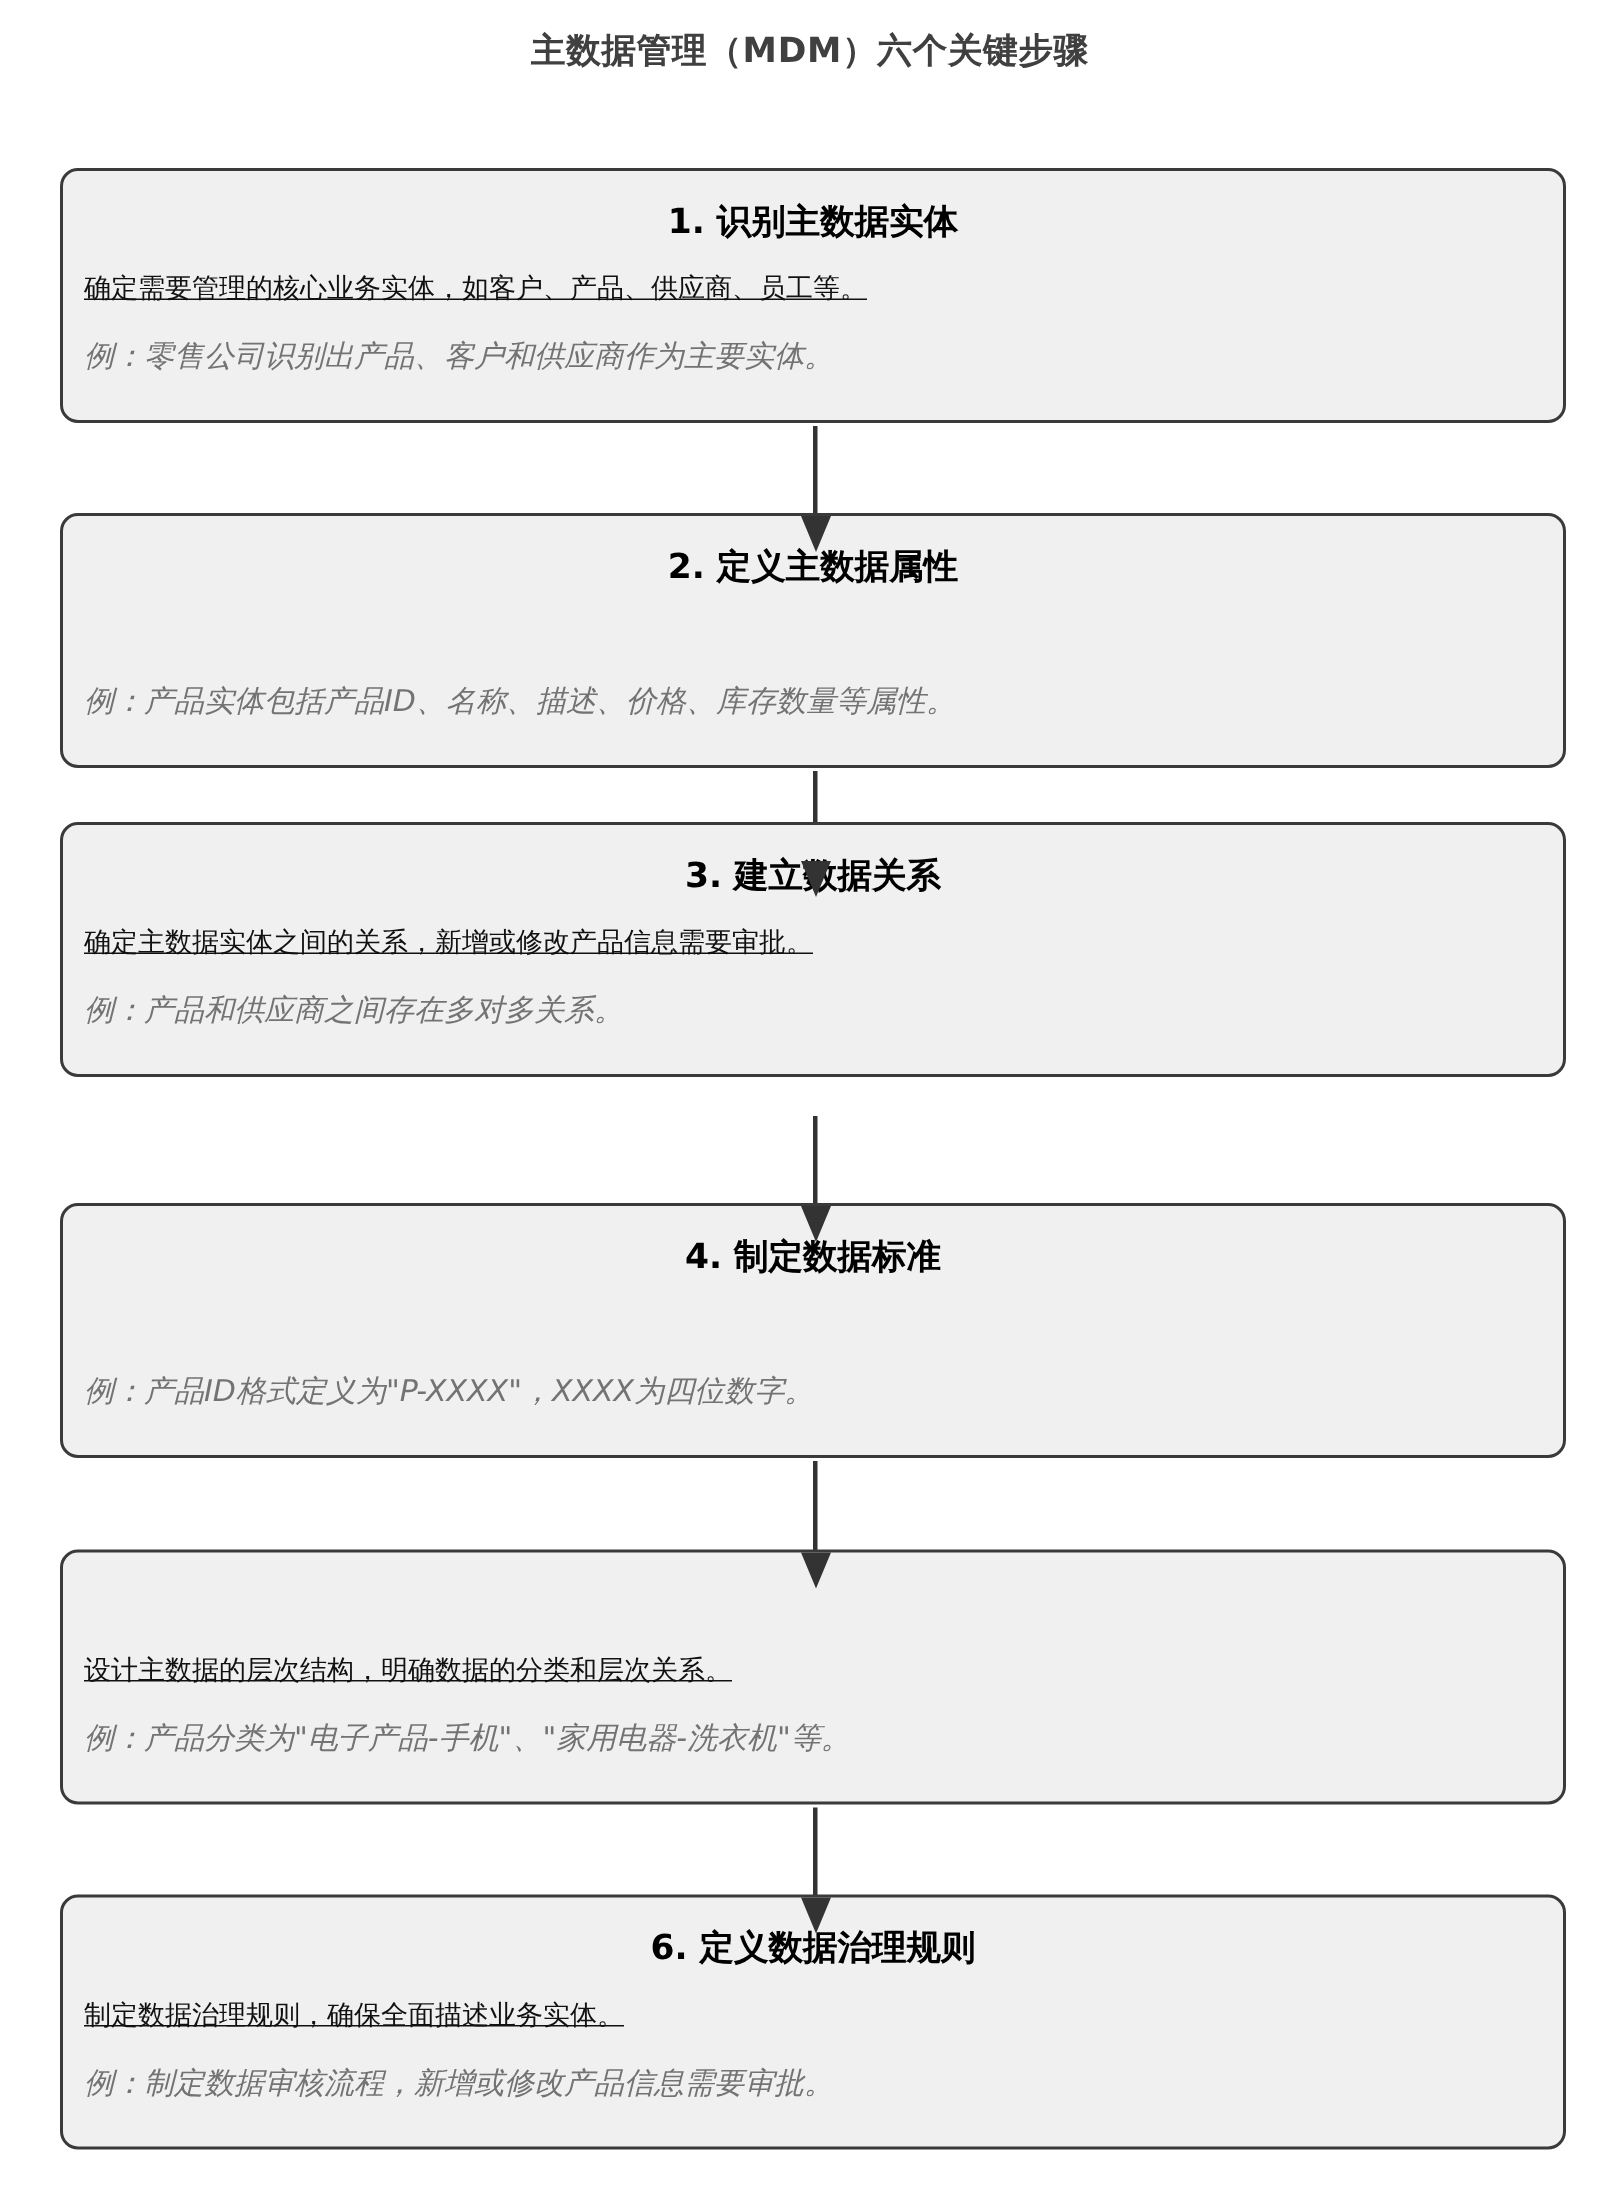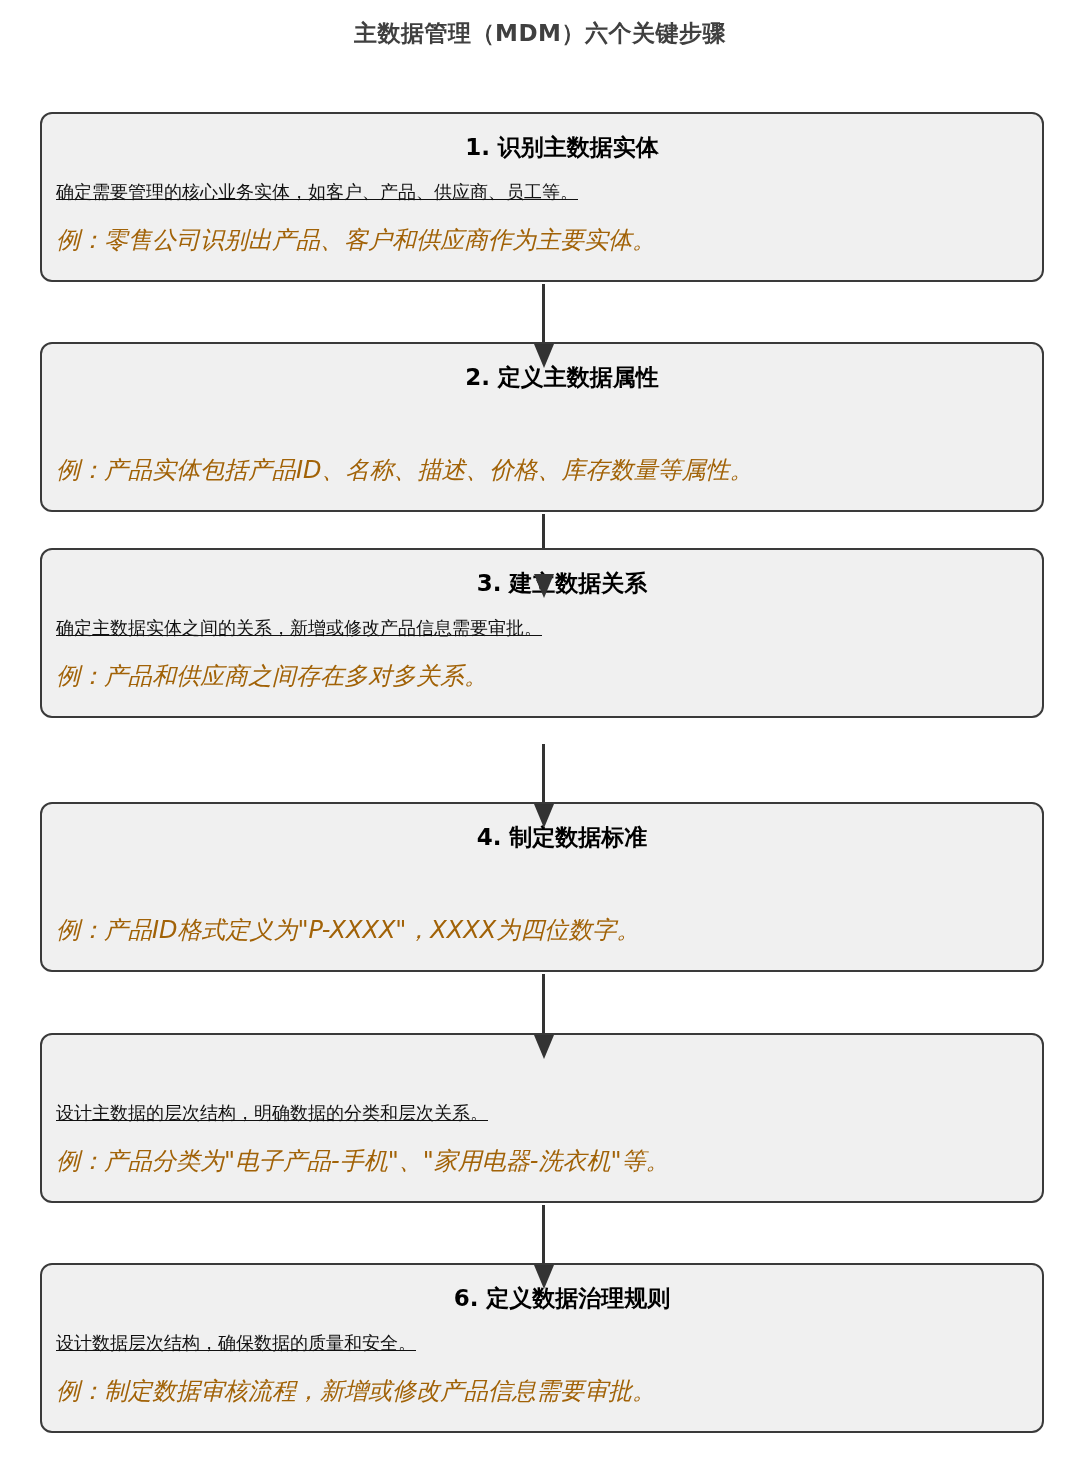--- a/index.html
+++ b/index.html
@@ -10,27 +10,27 @@
   .title {
     position: absolute; left: 0; top: 18px; width: 1080px; text-align: center;
     font-size: 23px; font-weight: bold; letter-spacing: 0.5px; color: #404040;
   }
   .step {
     position: absolute; left: 40px; width: 1004px; height: 170px;
     background: #f0f0f0; border: 2.5px solid #3a3a3a; border-radius: 12px; box-sizing: border-box;
   }
   .step-title {
     position: absolute; left: 0; top: 18px; width: 100%; text-align: center;
-    font-size: 23px; font-weight: bold; color: #000; padding-left: 20px;
+    font-size: 23px; font-weight: bold; color: #000;
   }
   .step-desc {
     position: absolute; left: 14px; top: 66px; font-size: 18px; color: #111; text-decoration: underline;
   }
   .step-example {
-    position: absolute; left: 14px; top: 110px; font-size: 24px; font-style: italic; color: #a16207;
+    position: absolute; left: 14px; top: 110px; font-size: 20px; font-style: italic; color: #737373;
   }
   .arrow-line {
     position: absolute; left: 542px; width: 3px; background: #333;
   }
   .arrow-head {
     position: absolute; left: 534px; width: 0; height: 0;
     border-left: 10px solid transparent; border-right: 10px solid transparent;
     border-top: 24px solid #333; z-index: 2;
   }
 </style>
@@ -71,15 +71,15 @@
 
 <div class="step" style="top:1033px;">
   <div class="step-desc">设计主数据的层次结构，明确数据的分类和层次关系。</div>
   <div class="step-example">例：产品分类为"电子产品-手机"、"家用电器-洗衣机"等。</div>
 </div>
 <div class="arrow-line" style="top:1205px; height:62px;"></div>
 <div class="arrow-head" style="top:1265px;"></div>
 
 <div class="step" style="top:1263px;">
   <div class="step-title">6. 定义数据治理规则</div>
-  <div class="step-desc">设计数据层次结构，确保数据的质量和安全。</div>
+  <div class="step-desc">制定数据治理规则，确保全面描述业务实体。</div>
   <div class="step-example">例：制定数据审核流程，新增或修改产品信息需要审批。</div>
 </div>
 
 </body></html>

